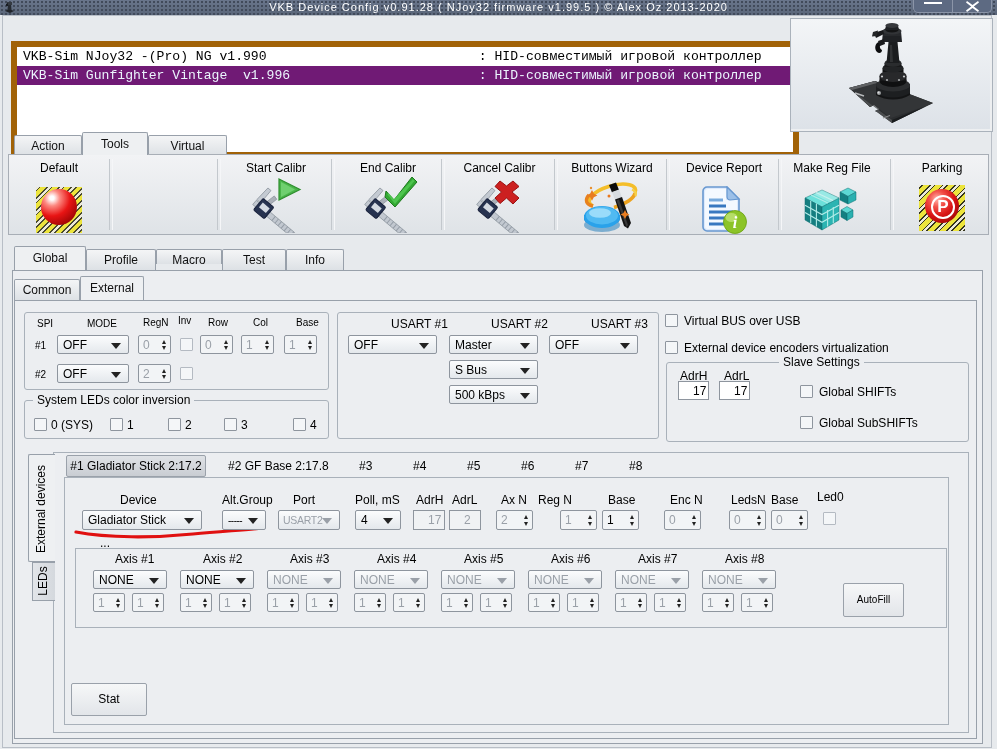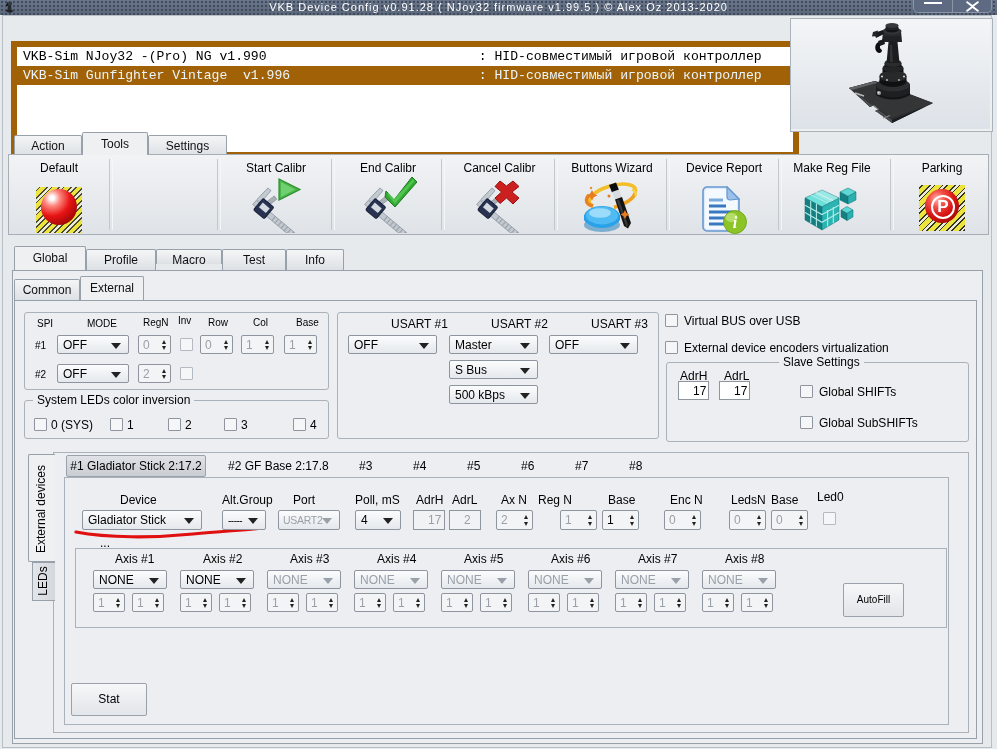--- a/index.html
+++ b/index.html
@@ -14,21 +14,21 @@
 #winbtns{left:913px;top:0;width:77px;height:12px;background:#5d6a82;border:1px solid #8b95a8;border-top:none;
  border-radius:0 0 5px 5px;display:flex;color:#fff;}
 #winbtns div{flex:1;text-align:center;font-size:10px;line-height:10px;font-weight:bold;}
 #winbtns div:first-child{border-right:1px solid #8b95a8;}
 
 #frame{left:2px;top:15px;width:988px;height:731px;background:#e7eaed;border:1px solid #b8bec6;}
 
 #devlist{left:11px;top:21px;width:776px;height:105px;background:#fff;border:6px solid #a16207;
  font-family:Liberation Mono, monospace;font-size:13.1px;margin-top:20px;}
 .lrow{height:19px;line-height:19px;white-space:pre;padding-left:6px;}
-.sel{background:#a16207;color:#ebf5fd;}
+.sel{background:#701a75;color:#ebf5fd;}
 
 #joybox{left:790px;top:18px;width:201px;height:112px;background:#edeff1;border:1px solid #aab2bb;}
 
 .tab{position:absolute;box-sizing:border-box;border:1px solid #98a0aa;border-bottom:none;
  background:linear-gradient(#f4f5f6,#dde1e5);text-align:center;font-size:12px;color:#111;
  border-radius:2px 2px 0 0;}
 .tab.on{background:#eef0f2;z-index:5;}
 
 #toolbar{left:8px;top:154px;width:981px;height:81px;border:1px solid #a8aeb6;box-sizing:border-box;
  background:linear-gradient(#f2f3f5,#dfe3e7);}
@@ -136,21 +136,21 @@
   <path d="M83 14 L92 11 L93 15 L85 19 Z" fill="#191a1c"></path>
   <path d="M82 13 L87 11.5 L86 17 L81 17.5 Z" fill="#232527"></path>
 
   <path d="M88 23 C84 24 83 30 86 33 C88 35 91 34 91 31 C89 30 88 27 90 25 Z" fill="#0d0e0f"></path>
   <path d="M87 22 L93 20 L94 25 L89 27 Z" fill="#1a1b1d"></path>
 </svg>
 </div>
 
 <div class="tab" style="left:14px;top:135px;width:68px;height:20px;line-height:20px;">Action</div>
 <div class="tab on" style="left:82px;top:132px;width:66px;height:23px;line-height:22px;">Tools</div>
-<div class="tab" style="left:148px;top:135px;width:79px;height:20px;line-height:20px;">Settings</div>
+<div class="tab" style="left:148px;top:135px;width:79px;height:20px;line-height:20px;">Virtual</div>
 
 <div class="abs" id="toolbar">
   <svg width="0" height="0" style="position:absolute">
       <defs>
     <g id="calip">
       <g transform="translate(11,26) rotate(40)">
         <polygon points="-1,-1 0,-17 4,-17 4,-1" fill="#c4cad2" stroke="#878f98" stroke-width=".7"></polygon>
         <polygon points="7,-1 10,-15 14,-14 11,0" fill="#aab0b8" stroke="#878f98" stroke-width=".7"></polygon>
         <polygon points="-1,0 49,0 53,3 49,5.5 -1,5.5" fill="#c2c8d0" stroke="#8a929a" stroke-width=".7"></polygon>
         <path d="M24 0 v5.5 M28 0 v5.5 M32 0 v5.5 M36 0 v5.5 M40 0 v5.5 M44 0 v5.5 M48 0 v5.5" stroke="#959da7" stroke-width="1"></path>

